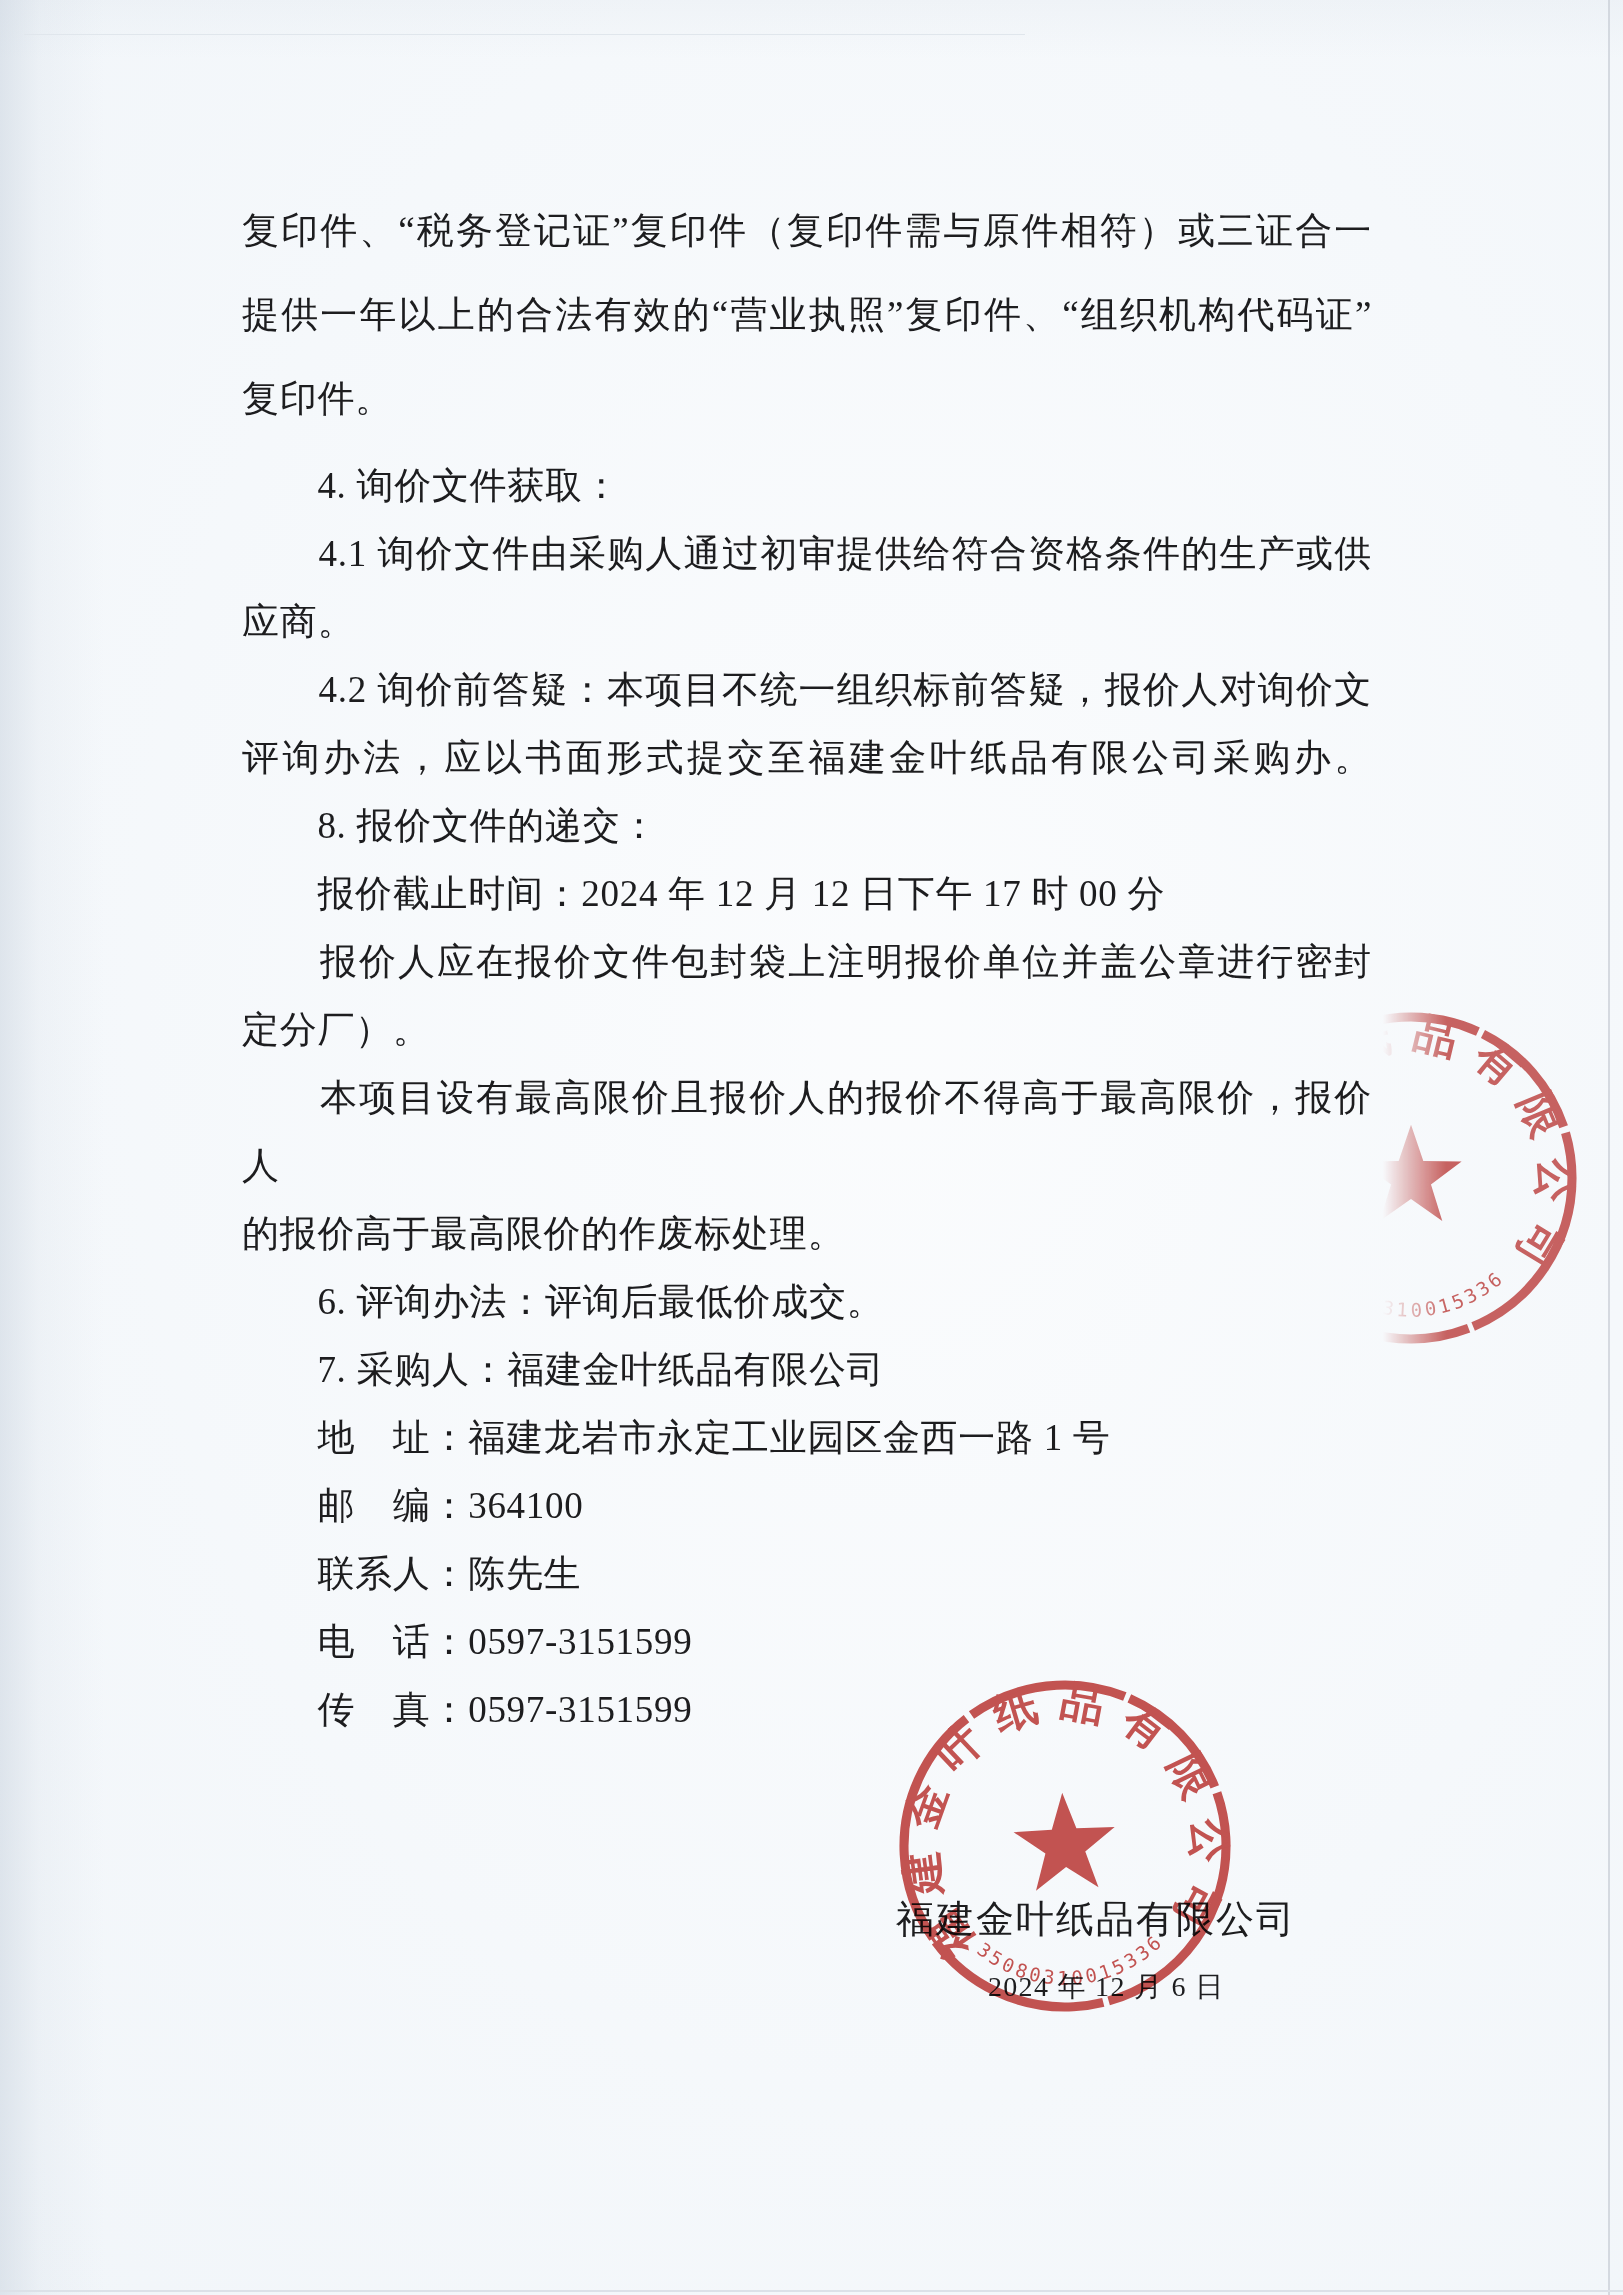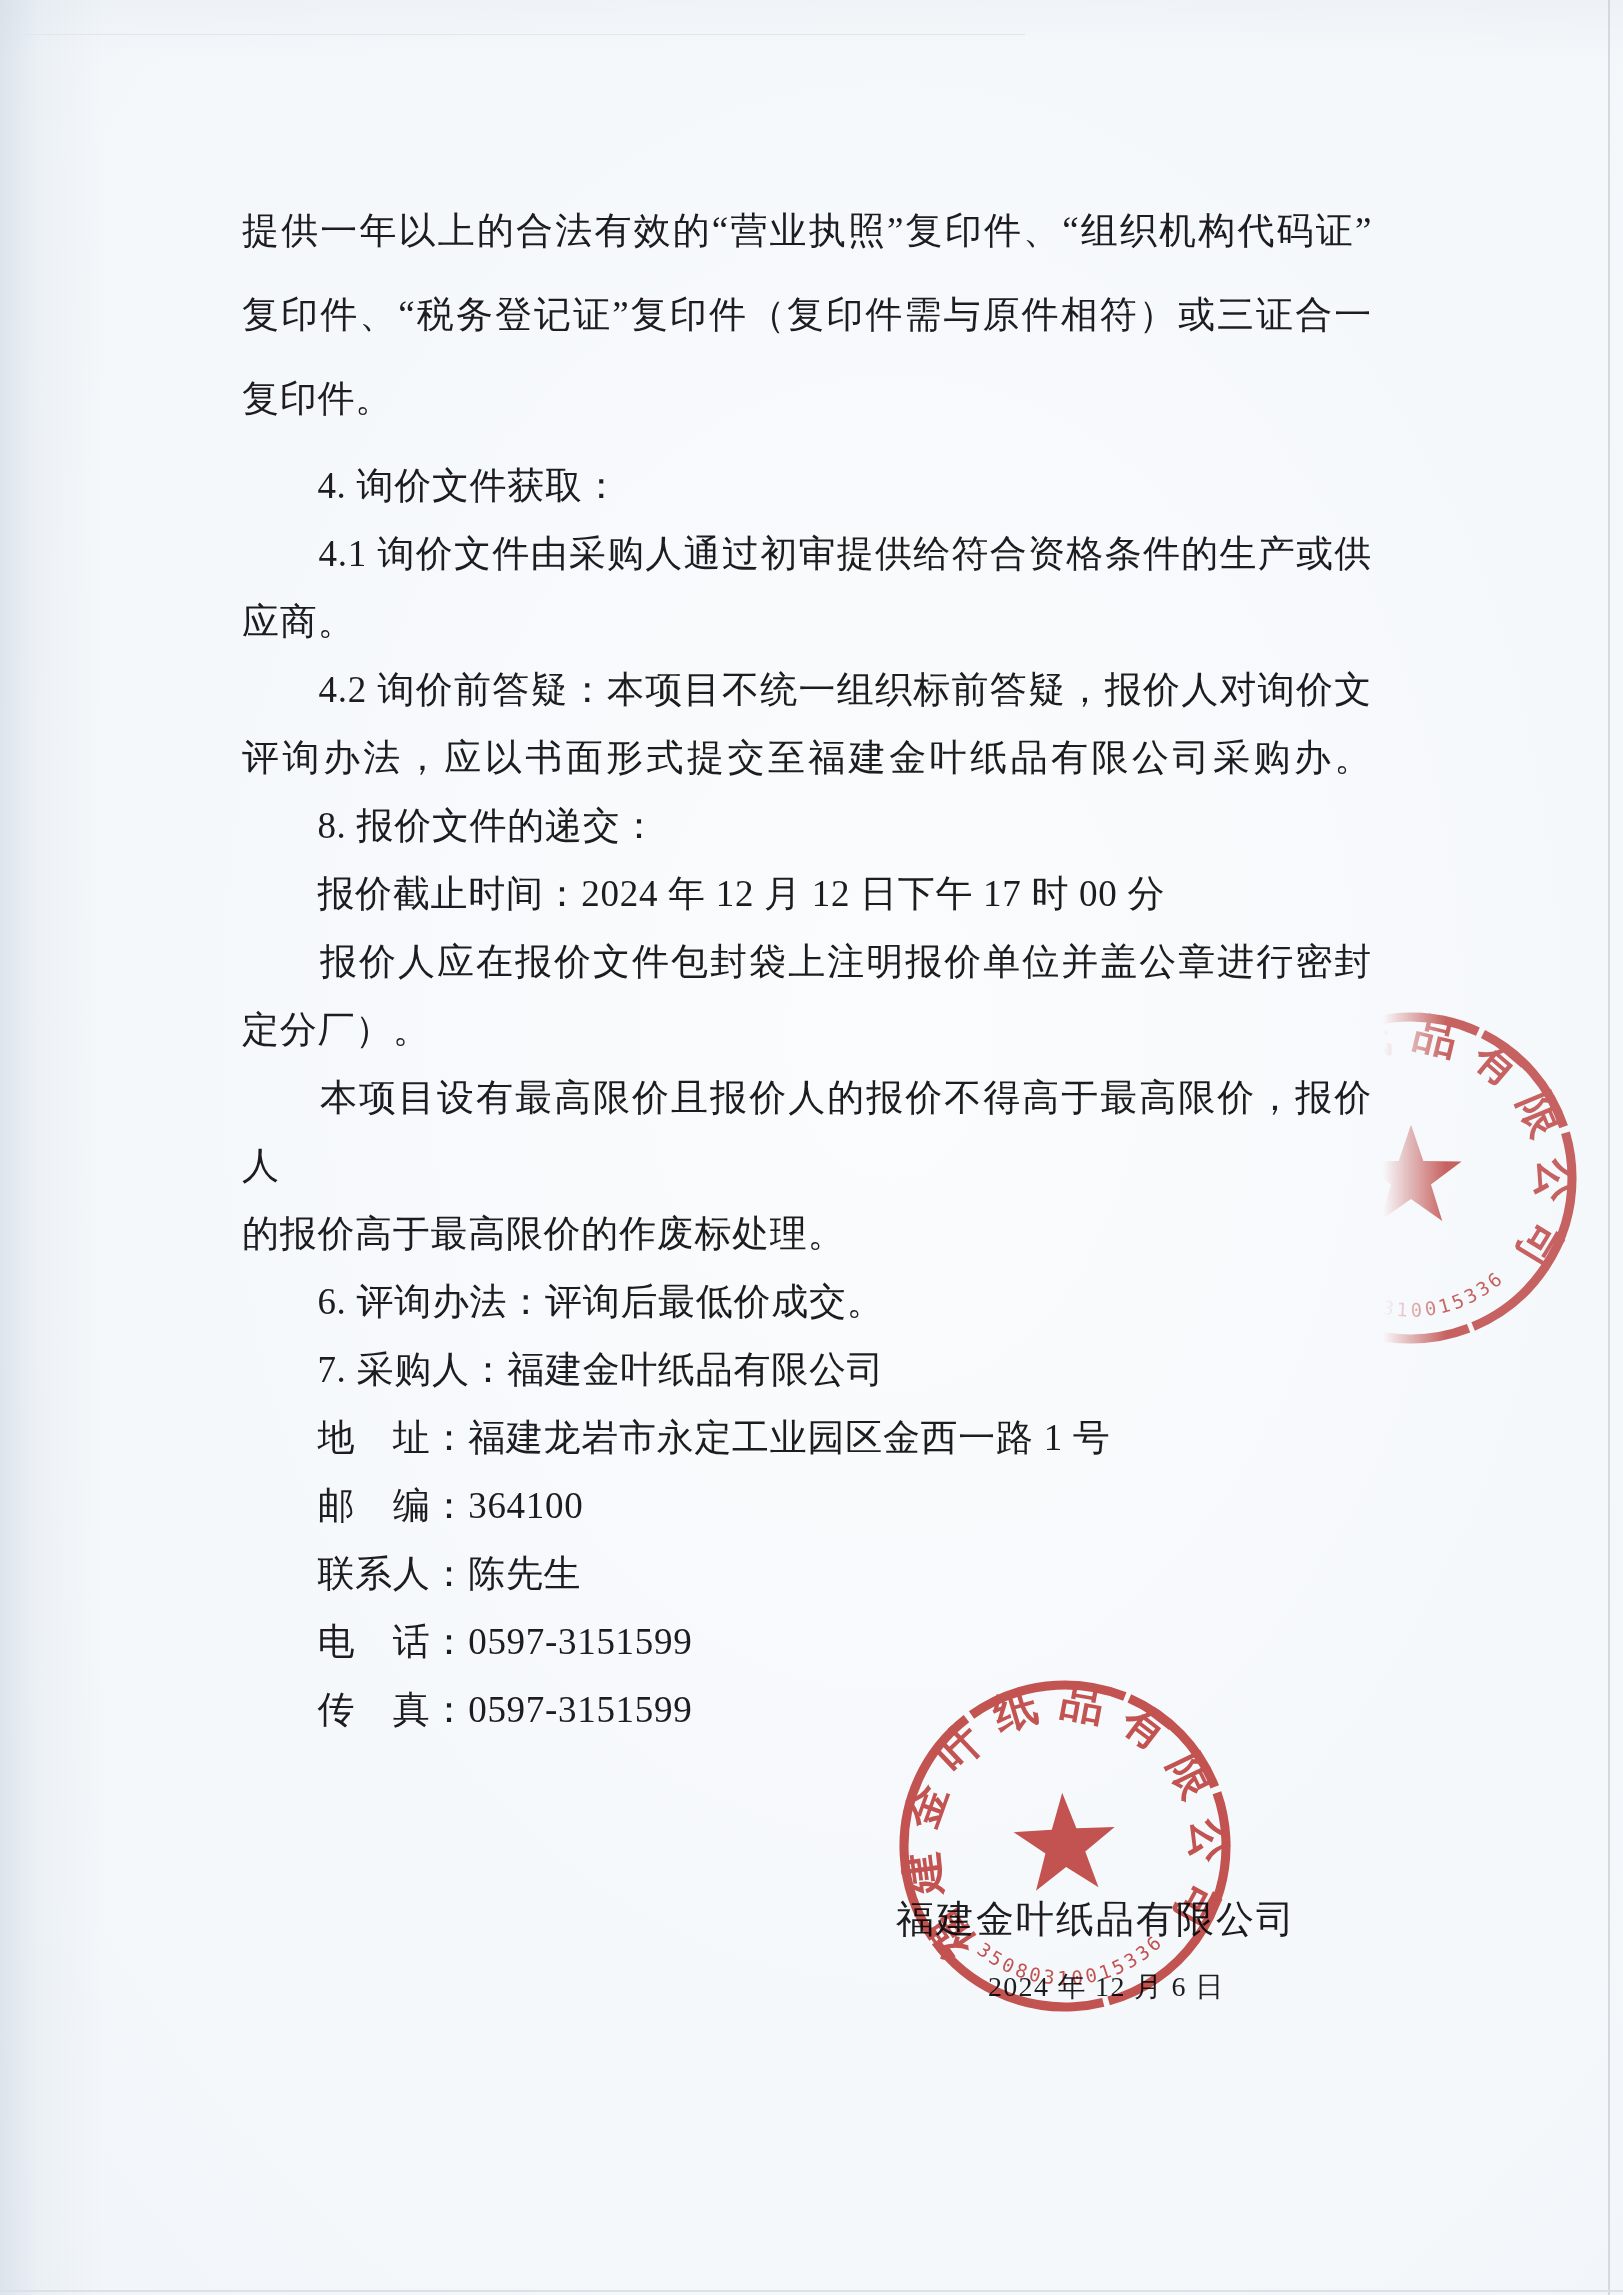--- a/index.html
+++ b/index.html
@@ -75,22 +75,22 @@
 </style>
 </head>
 <body>
 
 <div class="paper-shade"></div>
 <div class="scan-line-top"></div>
 <div class="scan-edge-right"></div>
 <div class="scan-edge-bottom"></div>
 
 <div class="doc-intro">
+    <div class="doc-line justified">复印件、“税务登记证”复印件（复印件需与原件相符）或三证合一</div>
     <div class="doc-line justified">提供一年以上的合法有效的“营业执照”复印件、“组织机构代码证”</div>
-    <div class="doc-line justified">复印件、“税务登记证”复印件（复印件需与原件相符）或三证合一</div>
     <div class="doc-line">复印件。</div>
   </div>
 <div class="doc-body">
     <div class="doc-line">　　4. 询价文件获取：</div>
     <div class="doc-line justified">　　4.1 询价文件由采购人通过初审提供给符合资格条件的生产或供</div>
     <div class="doc-line">应商。</div>
     <div class="doc-line justified">　　4.2 询价前答疑：本项目不统一组织标前答疑，报价人对询价文</div>
     <div class="doc-line justified">评询办法，应以书面形式提交至福建金叶纸品有限公司采购办。</div>
     <div class="doc-line">　　8. 报价文件的递交：</div>
     <div class="doc-line">　　报价截止时间：2024 年 12 月 12 日下午 17 时 00 分</div>

